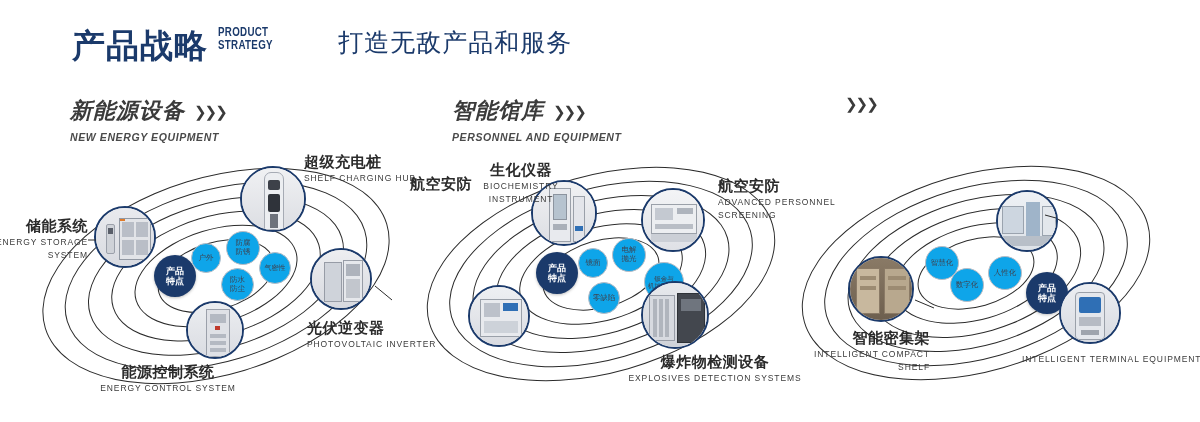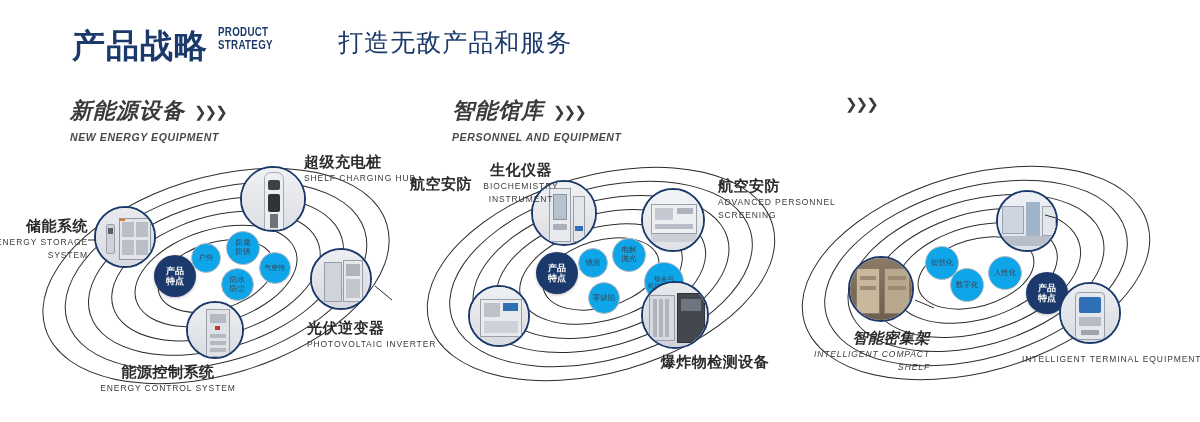--- a/index.html
+++ b/index.html
@@ -301,20 +301,21 @@
       <div class="bx" style="left:6px;top:12px;width:26px;height:46px;background:#d7dae0;border:1px solid #979ca6;"></div>
       <div class="bx" style="left:10px;top:16px;width:4px;height:38px;background:#b0b5bd;"></div>
       <div class="bx" style="left:16px;top:16px;width:4px;height:38px;background:#b0b5bd;"></div>
       <div class="bx" style="left:22px;top:16px;width:4px;height:38px;background:#b0b5bd;"></div>
       <div class="bx" style="left:34px;top:10px;width:28px;height:50px;background:#43474e;border:1px solid #2e3237;"></div>
       <div class="bx" style="left:38px;top:16px;width:20px;height:12px;background:#6f757e;"></div>
     </div>
   </div>
   <div class="lbl center" style="left:620px;top:352px;width:190px;">
     <div class="cn">爆炸物检测设备</div>
+    <div class="en">EXPLOSIVES DETECTION SYSTEMS</div>
   </div>
 
   <div class="orbits" style="left:975px;top:272px;width:0;height:0;">
     <div class="ring" style="width:118px;height:66px;margin-left:-59px;margin-top:-33px;transform:rotate(-16deg);"></div>
     <div class="ring" style="width:166px;height:92px;margin-left:-83px;margin-top:-46px;transform:rotate(-16deg);"></div>
     <div class="ring" style="width:214px;height:118px;margin-left:-107px;margin-top:-59px;transform:rotate(-16deg);"></div>
     <div class="ring" style="width:262px;height:144px;margin-left:-131px;margin-top:-72px;transform:rotate(-16deg);"></div>
     <div class="ring" style="width:310px;height:170px;margin-left:-155px;margin-top:-85px;transform:rotate(-16deg);"></div>
     <div class="ring" style="width:356px;height:196px;margin-left:-178px;margin-top:-98px;transform:rotate(-16deg);"></div>
   </div>
@@ -353,21 +354,21 @@
   <div class="node" style="left:848px;top:256px;width:66px;height:66px;">
     <div class="ph" style="background:linear-gradient(180deg,#8a7a66 0%,#6d5f4e 100%);">
       <div class="bx" style="left:6px;top:10px;width:24px;height:46px;background:#c8b89e;border:1px solid #8a7a66;"></div>
       <div class="bx" style="left:34px;top:10px;width:26px;height:46px;background:#b8a88e;border:1px solid #8a7a66;"></div>
       <div class="bx" style="left:10px;top:18px;width:16px;height:4px;background:#9c8b72;"></div>
       <div class="bx" style="left:10px;top:28px;width:16px;height:4px;background:#9c8b72;"></div>
       <div class="bx" style="left:38px;top:18px;width:18px;height:4px;background:#9c8b72;"></div>
       <div class="bx" style="left:38px;top:28px;width:18px;height:4px;background:#9c8b72;"></div>
     </div>
   </div>
-  <div class="lbl right" style="left:800px;top:328px;width:130px;font-style:italic;">
+  <div class="lbl right" style="left:800px;top:328px;width:130px;">
     <div class="cn">智能密集架</div>
     <div class="en">INTELLIGENT COMPACT</div>
     <div class="en">SHELF</div>
   </div>
 
   <div class="node" style="left:1059px;top:282px;width:62px;height:62px;">
     <div class="ph" style="background:linear-gradient(180deg,#eceef2 0%,#d8dbe1 100%);">
       <div class="bx" style="left:14px;top:8px;width:30px;height:48px;background:#e4e7ec;border:1px solid #9aa0a9;border-radius:4px;"></div>
       <div class="bx" style="left:18px;top:13px;width:22px;height:16px;background:#2f6fb5;border-radius:2px;"></div>
       <div class="bx" style="left:18px;top:33px;width:22px;height:9px;background:#b6bbc4;"></div>

